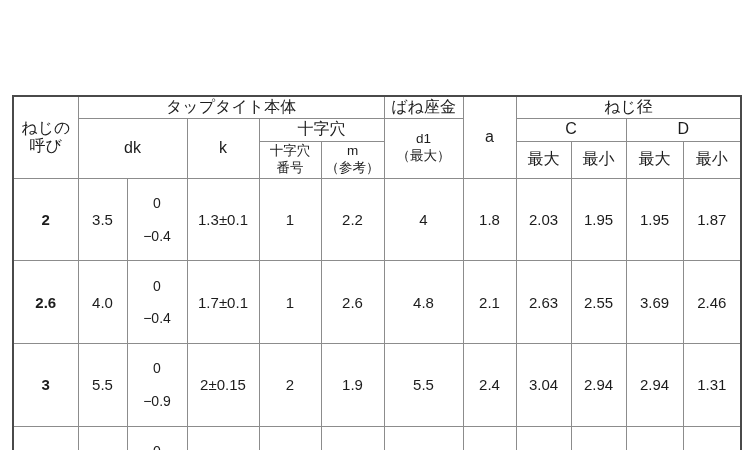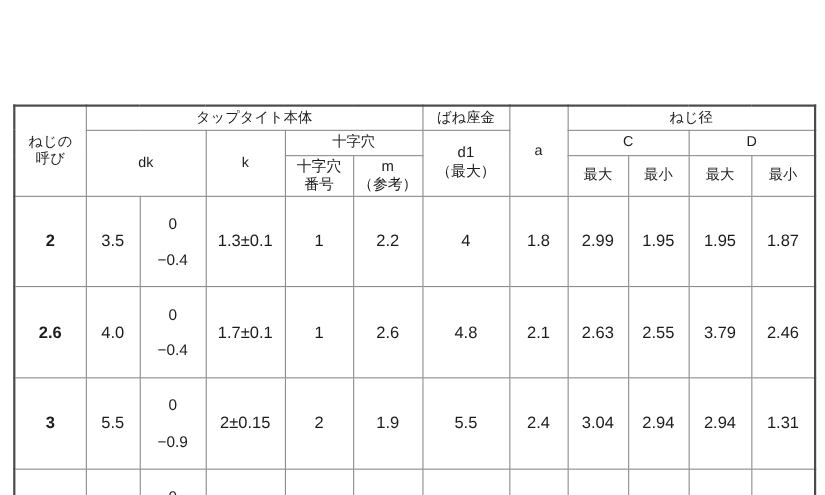--- a/index.html
+++ b/index.html
@@ -25,21 +25,21 @@
   .spec th, .spec td {
     border: 1px solid #8c8c8c;
     text-align: center;
     vertical-align: middle;
     padding: 0;
     white-space: pre-line;
     overflow: hidden;
   }
   .spec th {
     font-weight: normal;
-    font-size: 13px;
+    font-size: 16px;
     line-height: 1.15;
   }
   .spec th.two-line {
     font-size: 13.5px;
     line-height: 1.25;
   }
   .spec thead tr.hrow-a { height: 22px; }
   .spec thead tr.hrow-b { height: 23px; }
   .spec thead tr.hrow-c { height: 37px; }
   .spec tbody tr { height: 39px; }
@@ -106,40 +106,40 @@
         <td>3.5</td>
         <td class="tol">
           <span class="tol-line">0</span>
           <span class="tol-line">−0.4</span>
         </td>
         <td>1.3±0.1</td>
         <td>1</td>
         <td>2.2</td>
         <td>4</td>
         <td>1.8</td>
-        <td>2.99</td>
+        <td>2.03</td>
         <td>1.95</td>
         <td>1.95</td>
         <td>1.87</td>
       </tr>
       <tr>
         <td class="size">2.6</td>
         <td>4.0</td>
         <td class="tol">
           <span class="tol-line">0</span>
           <span class="tol-line">−0.4</span>
         </td>
         <td>1.7±0.1</td>
         <td>1</td>
         <td>2.6</td>
         <td>4.8</td>
         <td>2.1</td>
         <td>2.63</td>
         <td>2.55</td>
-        <td>3.79</td>
+        <td>3.69</td>
         <td>2.46</td>
       </tr>
       <tr>
         <td class="size">3</td>
         <td>5.5</td>
         <td class="tol">
           <span class="tol-line">0</span>
           <span class="tol-line">−0.9</span>
         </td>
         <td>2±0.15</td>

